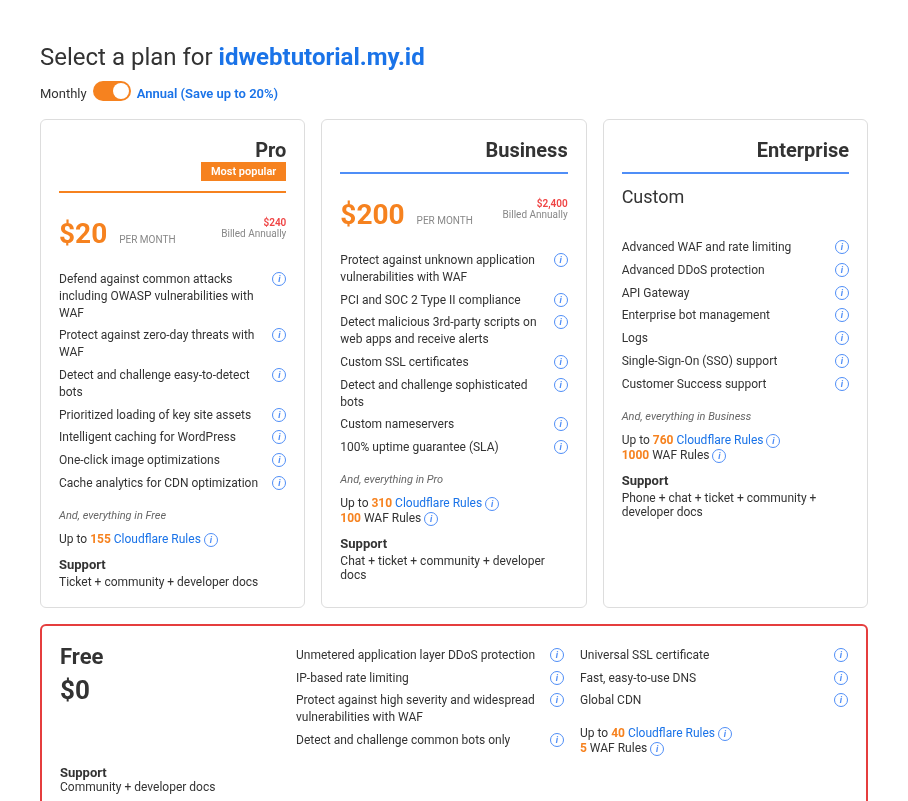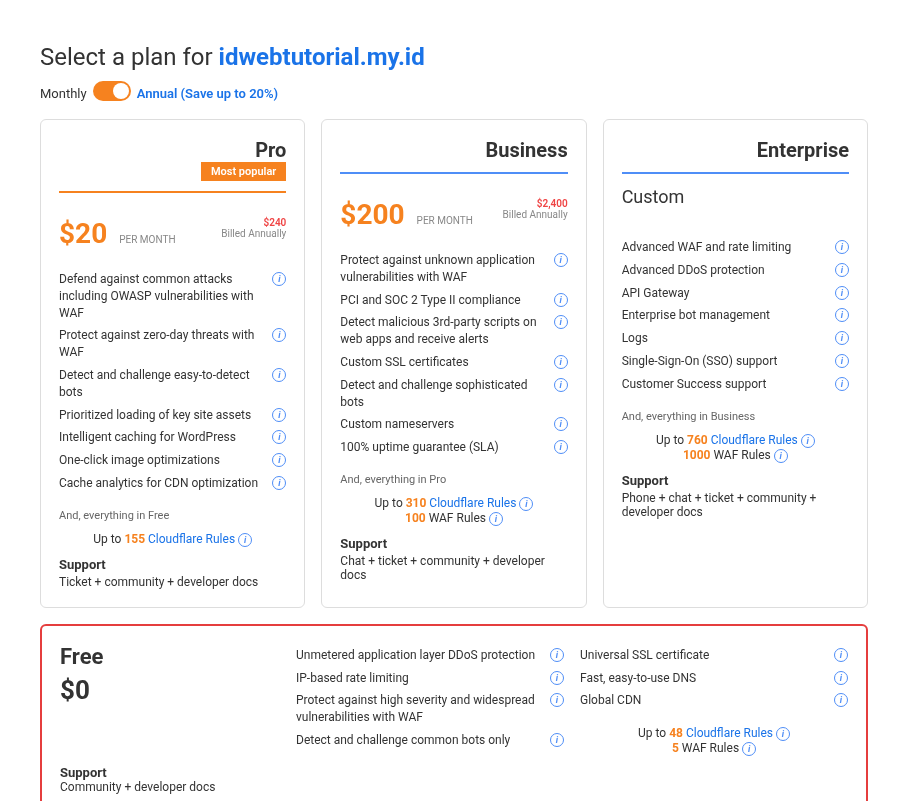--- a/index.html
+++ b/index.html
@@ -169,24 +169,24 @@
       flex-shrink: 0;
       margin-top: 1px;
       font-style: italic;
       font-weight: 700;
       cursor: pointer;
     }
     .and-everything {
       font-size: 11px;
       color: #666;
       margin-bottom: 10px;
+      font-style: italic;
     }
     .rules-section {
       margin-bottom: 10px;
-      text-align: center;
     }
     .support-section { margin-top: 8px; }
     .support-label {
       font-size: 13px;
       font-weight: 700;
       color: #333;
       margin-bottom: 3px;
     }
     .support-text {
       font-size: 12px;
@@ -453,17 +453,17 @@
       <li class="feature-item">
         <span class="feature-text">Fast, easy-to-use DNS</span>
         <span class="info-icon">i</span>
       </li>
       <li class="feature-item">
         <span class="feature-text">Global CDN</span>
         <span class="info-icon">i</span>
       </li>
     </ul>
     <div class="rules-section">
-      <div class="cloudflare-rules">Up to <strong>48</strong> <span class="blue">Cloudflare Rules</span> <span class="info-icon" style="display:inline-flex">i</span></div>
+      <div class="cloudflare-rules">Up to <strong>40</strong> <span class="blue">Cloudflare Rules</span> <span class="info-icon" style="display:inline-flex">i</span></div>
       <div class="cloudflare-rules"><strong>5</strong> WAF Rules <span class="info-icon" style="display:inline-flex">i</span></div>
     </div>
   </div>
 </div>
 
 </body></html>

